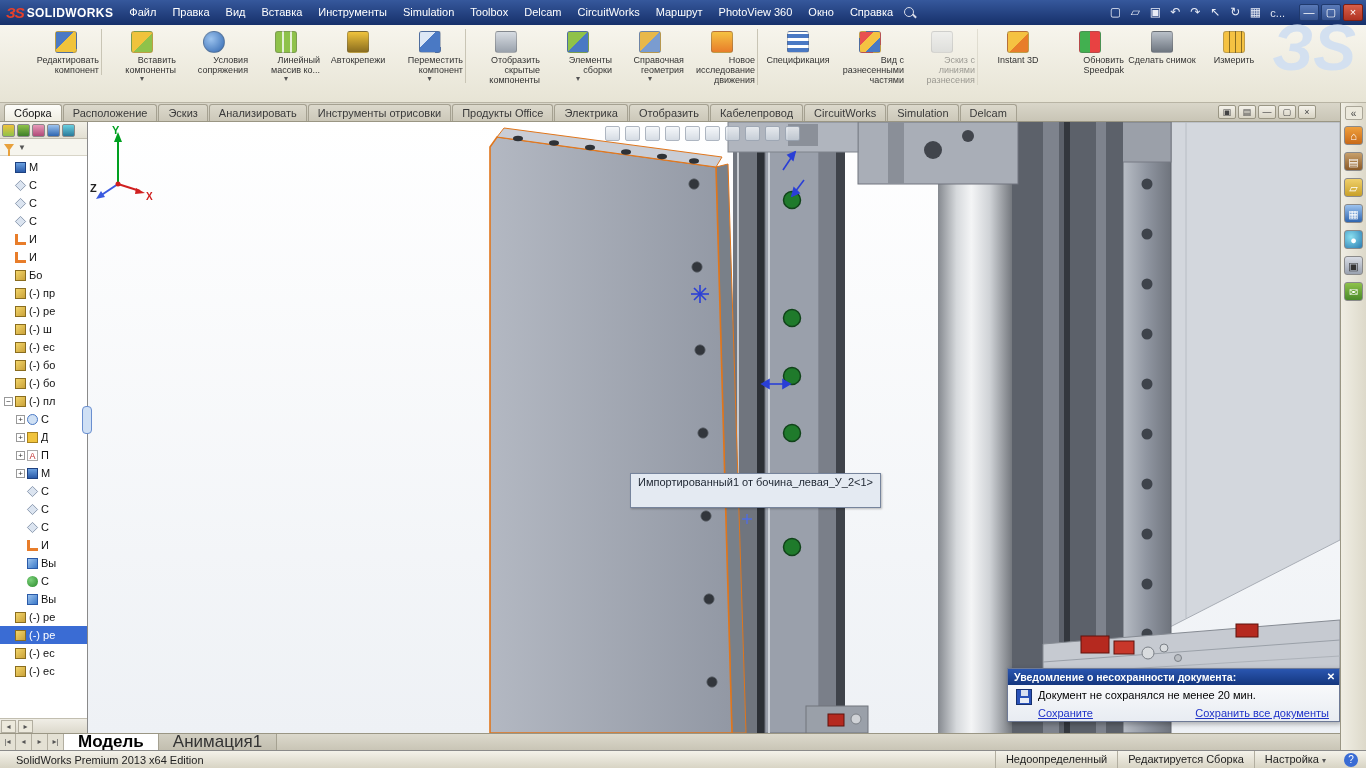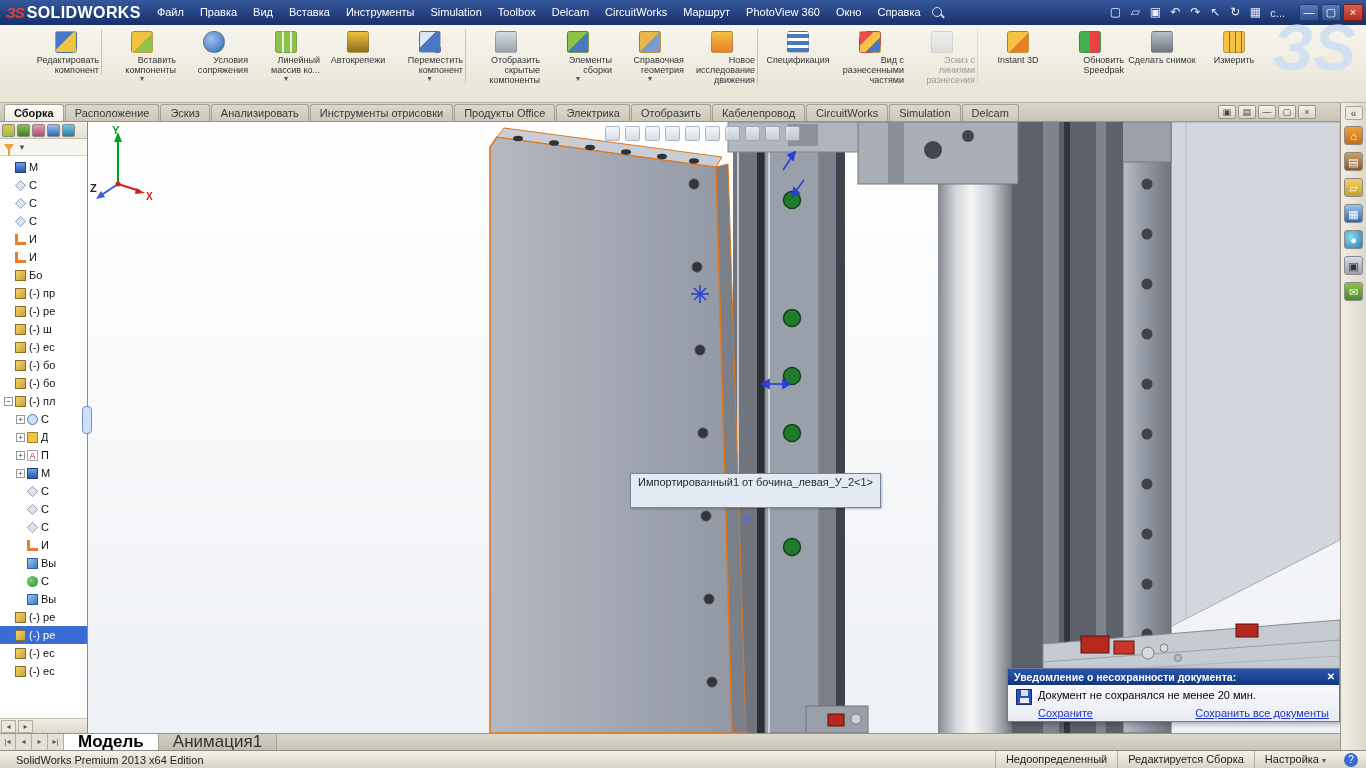--- a/index.html
+++ b/index.html
@@ -5,21 +5,21 @@
   * { margin:0; padding:0; box-sizing:border-box; }
   html,body { width:1366px; height:768px; overflow:hidden; background:#000; }
   #app { position:relative; width:1366px; height:768px; font-family:"Liberation Sans",sans-serif; font-size:11px; color:#1a1a1a; background:#ece9da; overflow:hidden; }
 
   
   .titlebar { position:absolute; left:0; top:0; width:1366px; height:25px;
     background:linear-gradient(var(--titlebar_from,#36589c), var(--titlebar_to,#16306a));
     display:flex; align-items:center; color:#fff; }
   .logo { display:flex; align-items:center; gap:3px; padding:0 8px 0 6px; }
   .logo-glyph { color:#e8402a; font-weight:bold; font-style:italic; font-size:15px; letter-spacing:-1px; }
-  .brand { font-weight:bold; font-size:16px; letter-spacing:.4px; }
+  .brand { font-weight:bold; font-size:12px; letter-spacing:.4px; }
   .menubar { display:flex; align-items:center; height:100%; }
   .tmenu { padding:0 8px; line-height:25px; cursor:default; }
   .menusearch { width:14px; height:14px; position:relative; margin:0 10px 0 2px; }
   .menusearch::before { content:""; position:absolute; left:1px; top:1px; width:8px; height:8px; border:1.5px solid #d8dce8; border-radius:50%; }
   .menusearch::after { content:""; position:absolute; left:9px; top:9px; width:5px; height:1.5px; background:#d8dce8; transform:rotate(45deg); }
   .qat { display:flex; align-items:center; gap:2px; margin-left:auto; }
   .qbtn { display:inline-block; width:18px; height:18px; line-height:17px; text-align:center; font-size:12px; color:#e8ecf6; border-radius:2px; }
   .qoverflow { padding:0 6px; color:#dfe5f2; font-size:11px; }
   .winbtns { display:flex; gap:2px; margin:0 3px 0 8px; }
   .wbtn { width:20px; height:17px; line-height:15px; text-align:center; font-size:11px; color:#fff;
@@ -53,21 +53,21 @@
   .instant3d-icon{background:linear-gradient(135deg,#f5c242 55%,#e87d2a 55%);}
   .speedpak-icon{background:linear-gradient(90deg,#42b050 50%,#e84242 50%);}
   .snapshot-icon{background:linear-gradient(#b9c0c9,#6e7680);}
   .measure-icon{background:repeating-linear-gradient(90deg,#f5c242 0 5px,#8a6d1f 5px 6px);}
   .watermark { position:absolute; right:10px; top:18px; font-size:64px; font-weight:bold; font-style:italic; color:#d3e0f0; line-height:60px; user-select:none; }
 
   
   .tabrow { position:absolute; left:0; top:103px; width:1366px; height:19px;
     background:linear-gradient(#d9d6c9,#c9c5b6); border-bottom:1px solid #9a9684; display:flex; align-items:flex-end; padding-left:4px; }
   .ctab { padding:2px 9px 2px 9px; border:1px solid #a5a191; border-bottom:none; background:linear-gradient(#dcd9cc,#ccc8b9); margin-right:1px; font-size:11px; color:#3a3a3a; border-radius:3px 3px 0 0; cursor:default; white-space:nowrap; }
-  .ctab.active { background:linear-gradient(#fdfdfa,#efede2); font-weight:bold; color:#111; }
+  .ctab.active { background:linear-gradient(#fdfdfa,#efede2); font-weight:normal; color:#111; }
   .docbtns { margin-left:auto; display:flex; gap:2px; padding:0 50px 2px 0; }
   .dbtn { width:18px; height:14px; line-height:12px; text-align:center; font-size:9px; color:#444;
     background:linear-gradient(#f4f2ea,#d8d4c4); border:1px solid #9a9684; border-radius:2px; }
 
   
   .main { position:absolute; left:0; top:122px; width:1366px; height:611px; }
 
   
   .treepanel { position:absolute; left:0; top:0; width:88px; height:611px; background:#fff; border-right:1px solid #8a8a8a; overflow:hidden; }
   .fmtabs { height:17px; display:flex; align-items:center; gap:2px; padding:1px 2px; background:linear-gradient(#f2f0e8,#e2dfd2); border-bottom:1px solid #c2beb0; }

